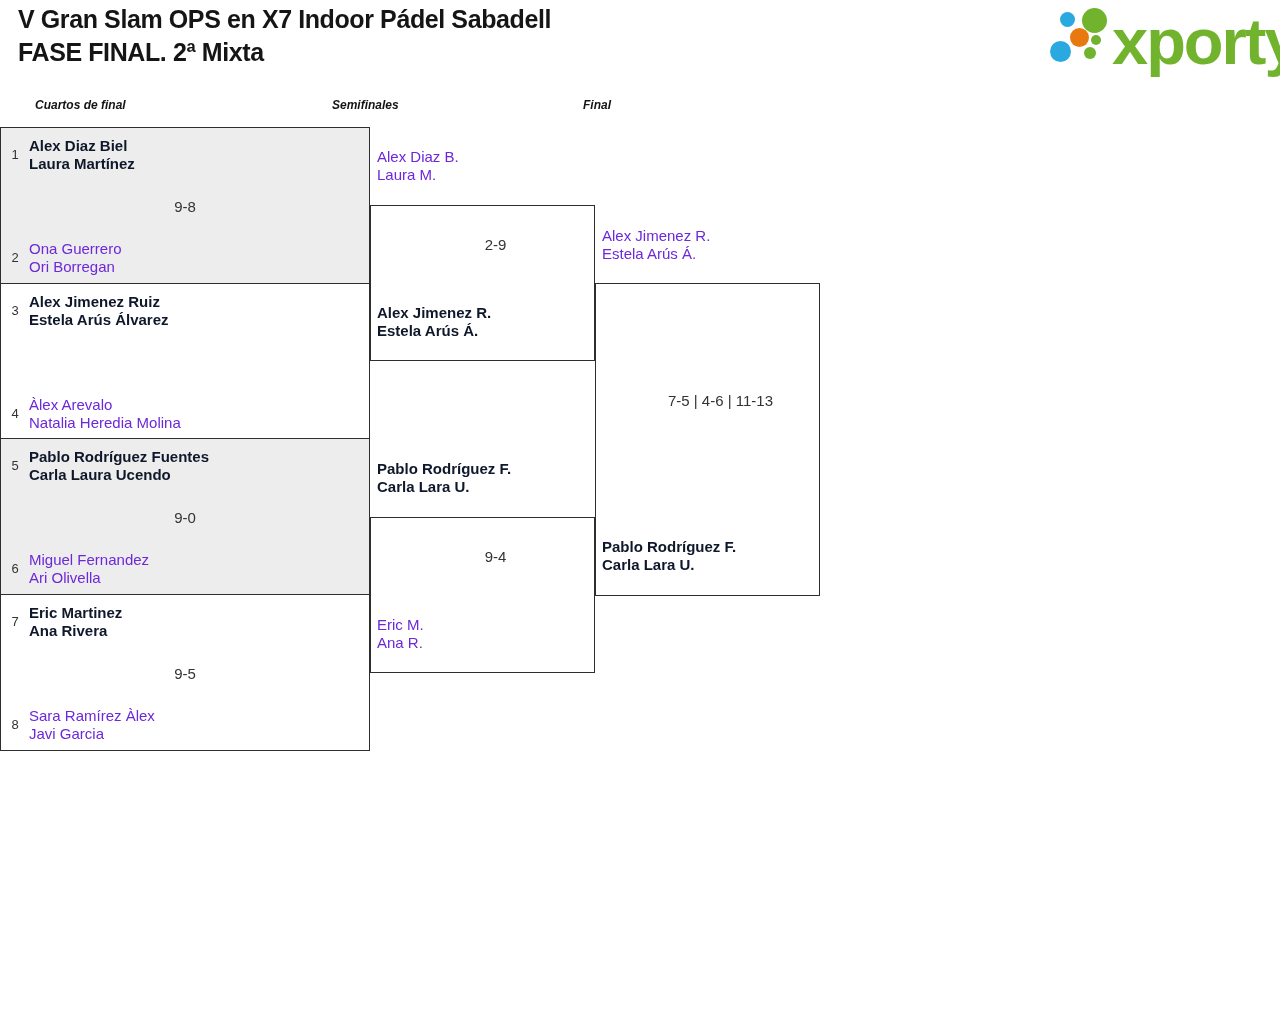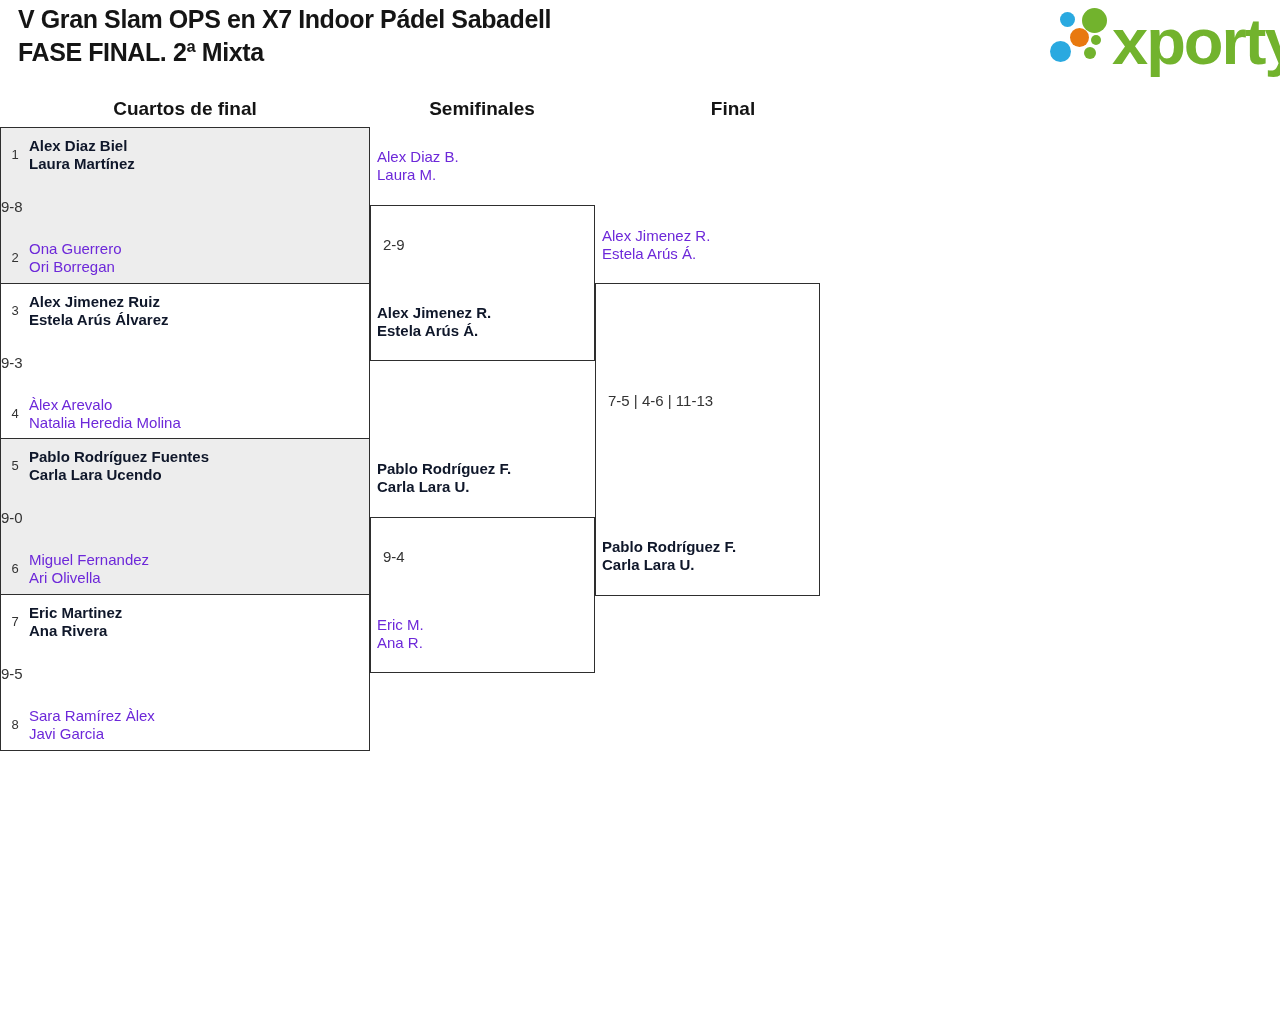--- a/index.html
+++ b/index.html
@@ -5,41 +5,41 @@
   html,body{margin:0;padding:0;background:#fff;}
   .canvas{
     position:relative;width:1280px;height:1015px;background:#fff;overflow:hidden;
     font-family:"Liberation Sans","DejaVu Sans",sans-serif;
   }
   .title{
     position:absolute;left:2px;top:3px;font-size:25px;line-height:33px;
     font-weight:700;color:#151515;letter-spacing:-0.4px;margin-left:16px;
   }
   .col-h{
-    position:absolute;top:98px;width:300px;text-align:center;
-    font-size:19px;font-weight:700;color:#141414;
+    position:absolute;top:98px;width:300px;text-align:left;
+    font-size:12px;font-weight:700;color:#141414;font-style:italic;
   }
   .box{
     position:absolute;box-sizing:border-box;border:1px solid #2e2e2e;background:#fff;
   }
   .qf-box{left:0;width:370px;}
   .gray{background:#ededed;}
   .seed{
     position:absolute;left:4px;width:20px;height:36px;line-height:36px;
     text-align:center;font-size:13px;color:#333;
   }
   .team{
     position:absolute;left:28px;font-size:15px;line-height:18px;color:#6d28d9;
   }
   .team .ln{display:block;white-space:nowrap;}
   .team.winner{font-weight:700;color:#0f172a;}
   .seed-top,.team-top{top:9px;}
   .seed-bottom,.team-bottom{top:112px;}
   .score{
-    position:absolute;left:0;width:100%;
+    position:absolute;left:0;width:100%;text-align:center;
     font-size:15px;color:#333;line-height:18px;
   }
   .qf-score{top:70px;}
   .float-score{width:225px;padding-left:13px;}
   .logo{position:absolute;left:1050px;top:4px;width:230px;height:72px;}
   .dot{position:absolute;border-radius:50%;}
   .wordmark{
     position:absolute;left:62px;top:8px;height:60px;line-height:60px;
     font-size:65px;font-weight:700;letter-spacing:-2px;
   }
@@ -81,33 +81,32 @@
       <span class="ln">Ori Borregan</span>
     </div>
   </div>
 
   <div class="box qf-box" style="top:283px;height:156px">
     <div class="seed seed-top">3</div>
     <div class="team team-top winner">
       <span class="ln">Alex Jimenez Ruiz</span>
       <span class="ln">Estela Arús Álvarez</span>
     </div>
-    <div class="score qf-score">9-3</div>
     <div class="seed seed-bottom">4</div>
     <div class="team team-bottom">
       <span class="ln">Àlex Arevalo</span>
       <span class="ln">Natalia Heredia Molina</span>
     </div>
   </div>
 
   <div class="box qf-box gray" style="top:438px;height:157px">
     <div class="seed seed-top">5</div>
     <div class="team team-top winner">
       <span class="ln">Pablo Rodríguez Fuentes</span>
-      <span class="ln">Carla Lara Ucendo</span>
+      <span class="ln">Carla Laura Ucendo</span>
     </div>
     <div class="score qf-score">9-0</div>
     <div class="seed seed-bottom">6</div>
     <div class="team team-bottom">
       <span class="ln">Miguel Fernandez</span>
       <span class="ln">Ari Olivella</span>
     </div>
   </div>
 
   <div class="box qf-box" style="top:594px;height:157px">

